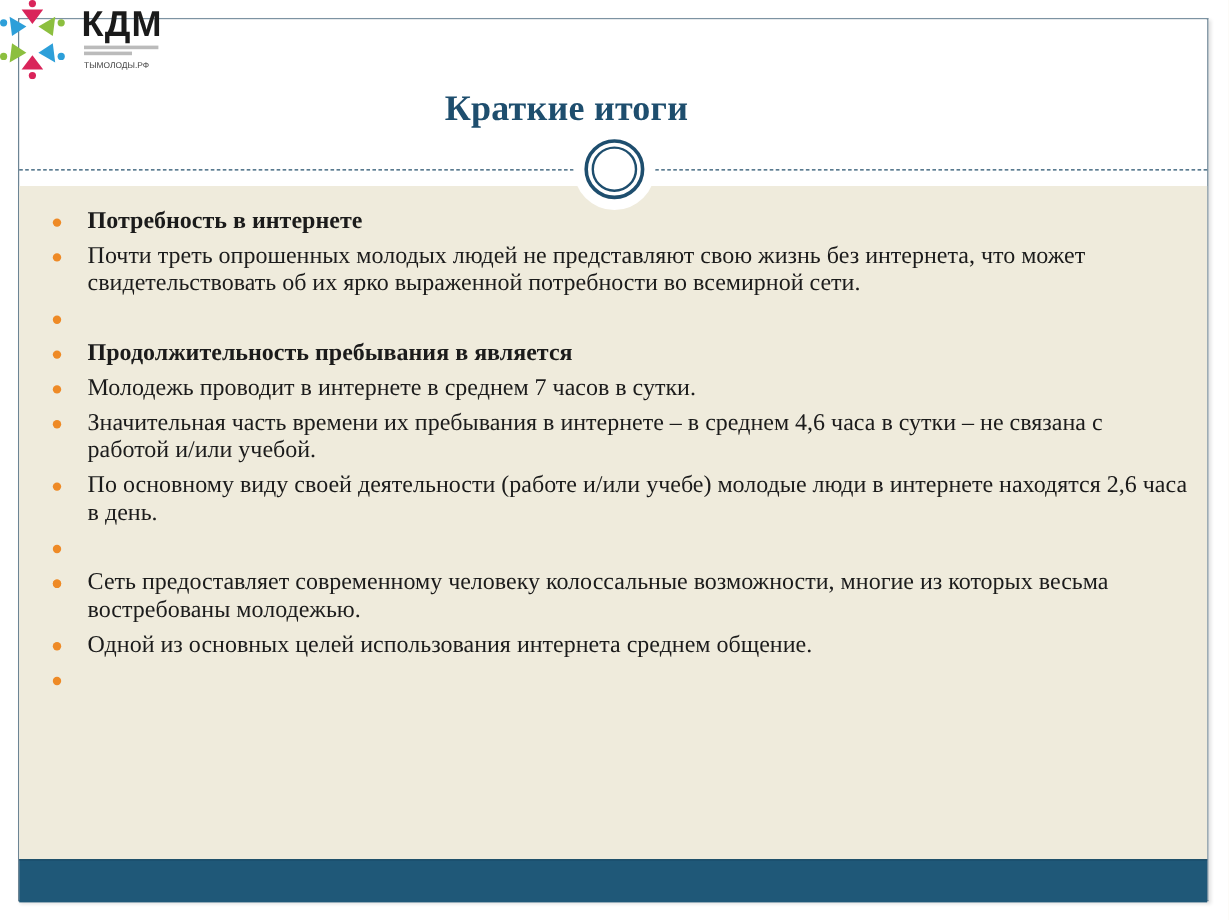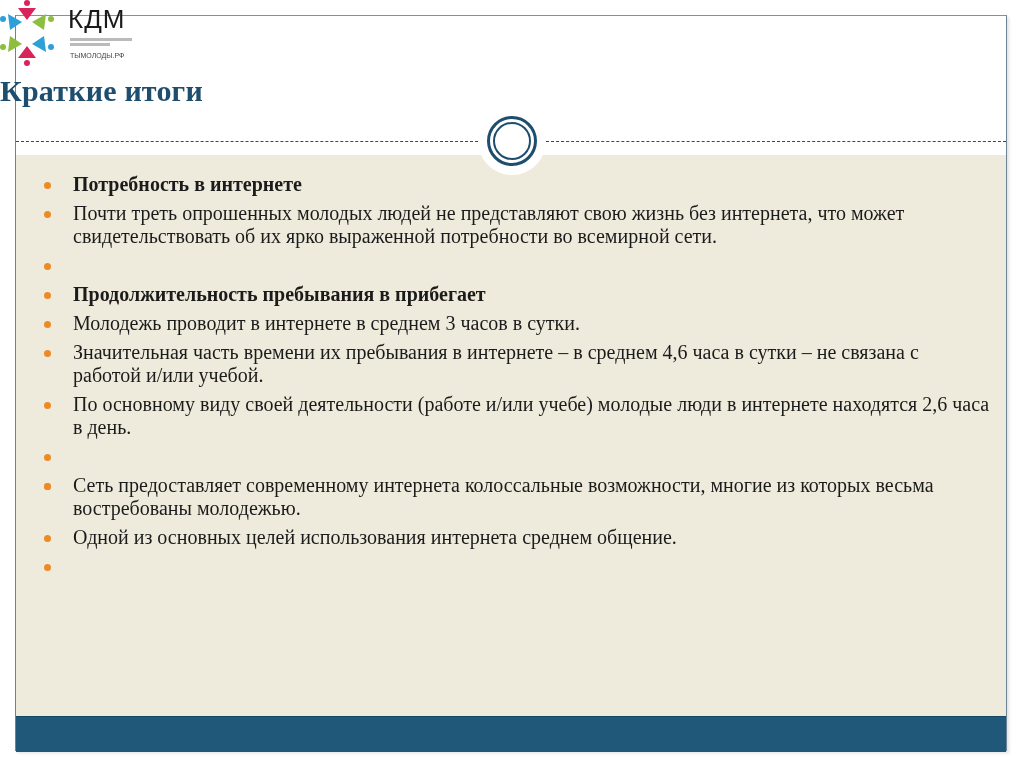--- a/index.html
+++ b/index.html
@@ -8,21 +8,21 @@
     background: #ffffff;
     font-family: "Liberation Serif", "DejaVu Serif", serif;
   }
   .frame {
     position: absolute; left: 15px; top: 15px; width: 992px; height: 736px;
     border: 1px solid #6c8494; border-top-color: #7d93a2;
     box-shadow: 2px 2px 3px rgba(0,0,0,0.12);
     background: #ffffff; box-sizing: border-box;
   }
   .title {
-    position: absolute; left: 0; top: 74px; width: 944px; text-align: left;
+    position: absolute; left: 0; top: 74px; width: 944px; text-align: center;
     font-size: 30px; font-weight: bold; color: #1e4e6e;
     letter-spacing: 0.2px;
   }
   .dashed {
     position: absolute; top: 141px; height: 0;
     border-top: 1px dashed #25506c;
   }
   .dashed.left { left: 16px; width: 462px; }
   .dashed.right { left: 546px; width: 460px; }
   .body-panel {
@@ -60,21 +60,21 @@
     border-radius: 50%; background: #ee8a26;
   }
   .list li.heading .txt { font-weight: bold; }
   .list li.empty { height: 23px; }
   
   .logo { position: absolute; left: 0; top: 0; width: 150px; height: 70px; }
   .logo-mark { position: absolute; left: 0; top: 0; width: 58px; height: 66px; }
   .logo-word {
     position: absolute; left: 68px; top: 4px;
     font-family: "Liberation Sans", "DejaVu Sans", sans-serif;
-    font-weight: normal; font-size: 26px; color: #1a1a1a; letter-spacing: 1px;
+    font-weight: bold; font-size: 30px; color: #1a1a1a; letter-spacing: 1px;
   }
   .logo-sub {
     position: absolute; left: 70px; top: 38px; width: 66px;
     font-family: "Liberation Sans", "DejaVu Sans", sans-serif;
     font-size: 4px; line-height: 5px; color: #555;
   }
   .logo-url {
     position: absolute; left: 70px; top: 52px;
     font-family: "Liberation Sans", "DejaVu Sans", sans-serif;
     font-size: 7px; color: #444;
@@ -119,24 +119,24 @@
 <div class="body-panel"></div>
 
 <div class="circle-bg"></div>
 <div class="circle-outer"></div>
 <div class="circle-inner"></div>
 
 <ul class="list">
   <li class="heading"><span class="bullet"></span><span class="txt">Потребность в интернете</span></li>
   <li><span class="bullet"></span><span class="txt">Почти треть опрошенных молодых людей не представляют свою жизнь без интернета, что может свидетельствовать об их ярко выраженной потребности во всемирной сети.</span></li>
   <li class="empty"><span class="bullet"></span><span class="txt"></span></li>
-  <li class="heading"><span class="bullet"></span><span class="txt">Продолжительность пребывания в прибегает</span></li>
-  <li><span class="bullet"></span><span class="txt">Молодежь проводит в интернете в среднем 3 часов в сутки.</span></li>
+  <li class="heading"><span class="bullet"></span><span class="txt">Продолжительность пребывания в является</span></li>
+  <li><span class="bullet"></span><span class="txt">Молодежь проводит в интернете в среднем 7 часов в сутки.</span></li>
   <li><span class="bullet"></span><span class="txt">Значительная часть времени их пребывания в интернете – в среднем 4,6 часа в сутки – не связана с работой и/или учебой.</span></li>
   <li><span class="bullet"></span><span class="txt">По основному виду своей деятельности (работе и/или учебе) молодые люди в интернете находятся 2,6 часа в день.</span></li>
   <li class="empty"><span class="bullet"></span><span class="txt"></span></li>
   <li class="heading"><span class="bullet"></span></li>
-  <li><span class="bullet"></span><span class="txt">Сеть предоставляет современному интернета колоссальные возможности, многие из которых весьма востребованы молодежью.</span></li>
+  <li><span class="bullet"></span><span class="txt">Сеть предоставляет современному человеку колоссальные возможности, многие из которых весьма востребованы молодежью.</span></li>
   <li><span class="bullet"></span><span class="txt">Одной из основных целей использования интернета среднем общение.</span></li>
   <li><span class="bullet"></span></li>
 </ul>
 
 <div class="footer-band"></div>
 
 </body></html>

